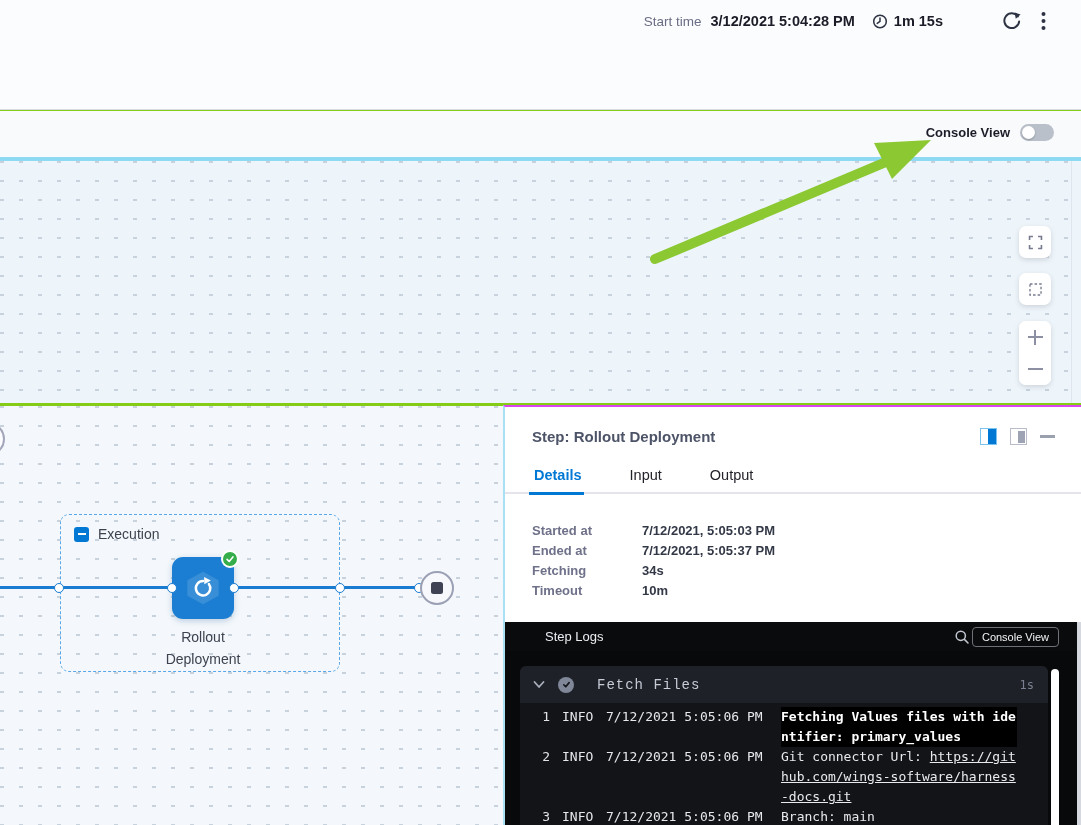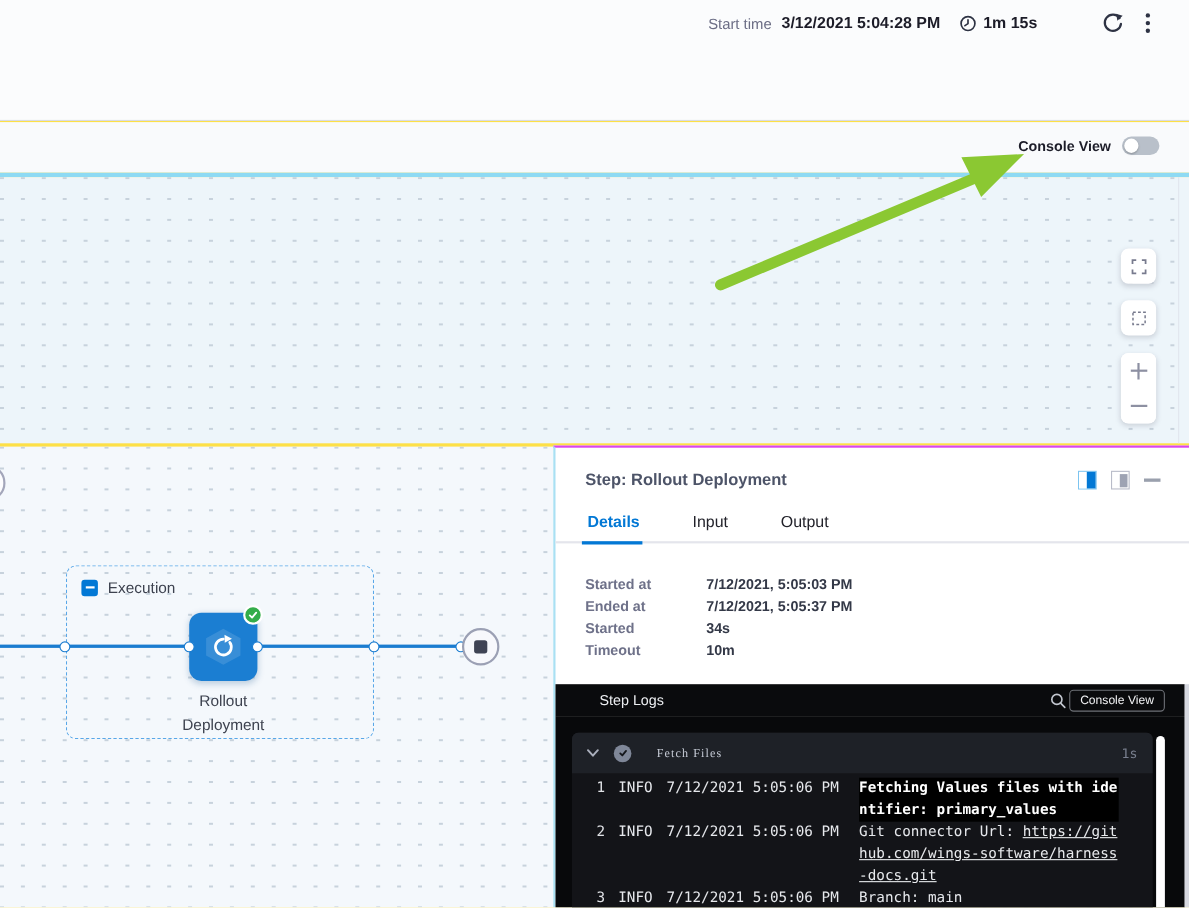--- a/index.html
+++ b/index.html
@@ -1,17 +1,17 @@
 <!DOCTYPE html>
 <html><head>
 <meta charset="utf-8">
 <style>
   * { margin:0; padding:0; box-sizing:border-box; }
   body { background:#fff; font-family:"Liberation Sans", sans-serif; }
-  .screen { position:relative; width:1081px; height:825px; overflow:hidden; background:#fde047; }
+  .screen { position:relative; width:1081px; height:825px; overflow:hidden; background:#84cc16; }
 
   
   .topbar { position:absolute; left:0; top:0; width:1081px; height:110px; background:#fbfcfd; border-bottom:1px solid #d9dbe3; }
   .topbar-right { position:absolute; right:33px; top:8px; height:26px; display:flex; align-items:center; }
   .start-label { font-size:13.5px; color:#6b6d85; margin-right:9px; }
   .start-value { font-size:14.5px; font-weight:600; color:#1c1c28; margin-right:16px; }
   .dur-wrap { display:flex; align-items:center; gap:5px; margin-right:56px; }
   .dur-text { font-size:14.5px; font-weight:700; color:#1c1c28; }
   .iconbtn { background:none; border:none; cursor:pointer; display:flex; align-items:center; justify-content:center; padding:2px; }
   .refresh-btn { margin-right:16px; }
@@ -84,21 +84,21 @@
   .logs-bar { position:absolute; left:0; top:215px; width:572px; height:29px; background:#0a0b0d; }
   .logs-title { position:absolute; left:17px; top:7px; font-size:13px; color:#eceef1;margin-left:23px; }
   .logs-search { position:absolute; left:449px; top:7px; background:none; border:none; cursor:pointer; padding:0; }
   .console-btn { position:absolute; right:18px; top:4.5px; background:transparent; color:#f2f3f5; font-size:11px; font-family:"Liberation Sans", sans-serif; border:1px solid #6e7177; border-radius:4px; padding:3px 9px; cursor:pointer; }
   .logs-area { position:absolute; left:0; top:244px; width:572px; height:176px; background:#08090b; }
   .panel-right-strip { position:absolute; left:572px; top:215px; width:6px; height:205px; background:#d6d8e0; }
   .log-section { position:absolute; left:15px; top:15px; width:528px; border-radius:6px; background:#131418; overflow:hidden; }
   .sec-head { height:37px; background:#1e2127; display:flex; align-items:center; cursor:pointer; }
   .sec-chevron { margin-left:13px; background:none; border:none; cursor:pointer; display:flex; padding:0; }
   .sec-check { margin-left:13px; width:16px; height:16px; border-radius:50%; background:#7f8798; display:flex; align-items:center; justify-content:center; }
-  .sec-name { margin-left:23px; font-family:Liberation Serif, serif; font-size:11px; letter-spacing:1px; color:#c6cbd6; }
+  .sec-name { margin-left:23px; font-family:Liberation Mono, monospace; font-size:14px; letter-spacing:1px; color:#c6cbd6; }
   .sec-dur { margin-left:auto; margin-right:14px; font-family:"DejaVu Sans Mono", monospace; font-size:12px; color:#7a8090; }
   .sec-body { padding:4px 0 8px 10px; font-family:"DejaVu Sans Mono", monospace; font-size:13px; line-height:20px; color:#e6e8ec; }
   .log-row { display:flex; align-items:flex-start; }
   .ln { width:20px; text-align:right; color:#e0e2e6; flex:none; }
   .lvl { width:35px; margin-left:12px; flex:none; }
   .time { width:158px; margin-left:9px; flex:none; }
   .msg { width:236px; margin-left:17px; word-break:break-all; }
   .msg.hl { background:#000; font-weight:700; color:#fff; }
   .loglink { color:#e8eaed; text-decoration:underline; cursor:pointer; }
   .log-scrollbar { position:absolute; left:546px; top:262px; width:8px; height:158px; background:#fff; border-radius:4px 4px 0 0; cursor:pointer; }
@@ -242,21 +242,21 @@
     <div class="kv">
       <div class="kv-row">
         <span class="kv-label">Started at</span>
         <span class="kv-value">7/12/2021, 5:05:03 PM</span>
       </div>
       <div class="kv-row">
         <span class="kv-label">Ended at</span>
         <span class="kv-value">7/12/2021, 5:05:37 PM</span>
       </div>
       <div class="kv-row">
-        <span class="kv-label">Started</span>
+        <span class="kv-label">Fetching</span>
         <span class="kv-value">34s</span>
       </div>
       <div class="kv-row">
         <span class="kv-label">Timeout</span>
         <span class="kv-value">10m</span>
       </div>
     </div>
 
     <div class="logs-bar">
       <span class="logs-title">Step Logs</span>

